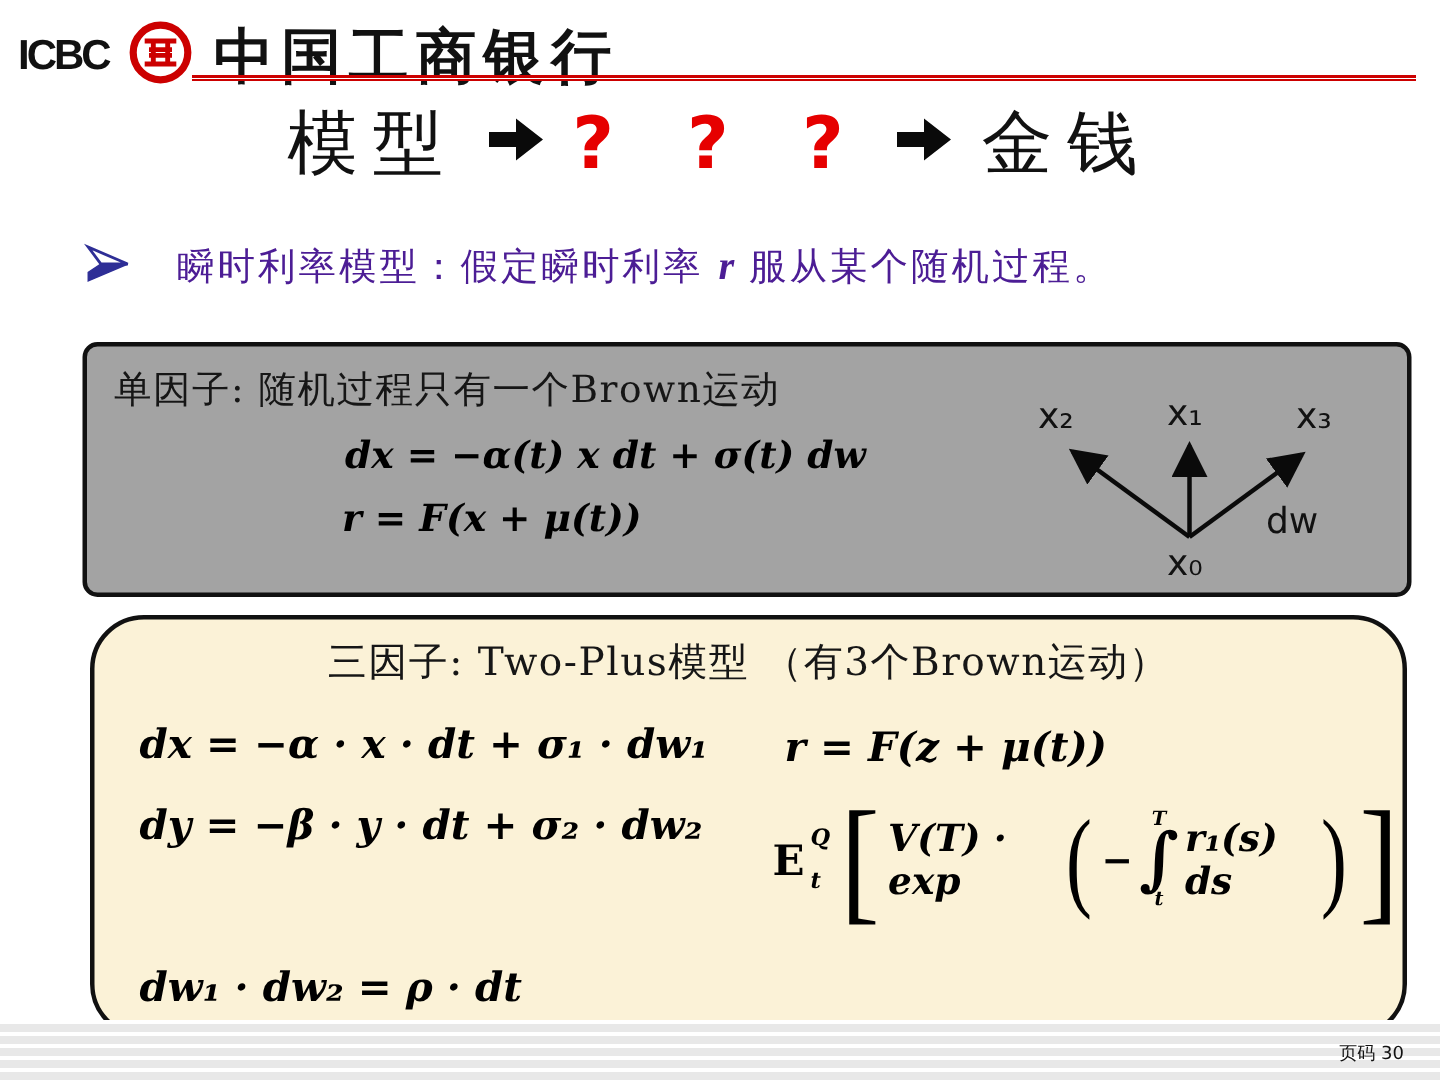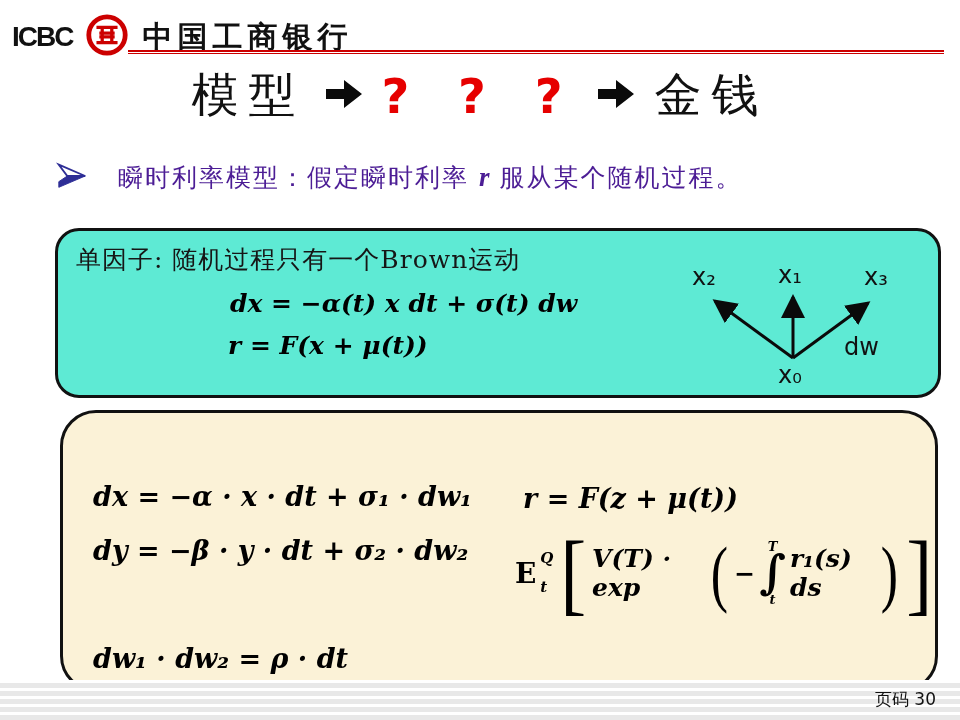--- a/index.html
+++ b/index.html
@@ -3,35 +3,35 @@
 <meta charset="utf-8">
 <style>
   html,body{margin:0;padding:0;background:#888;}
   .slide{
     position:relative; width:960px; height:720px; background:#ffffff;
     overflow:hidden; font-family:"Liberation Sans",sans-serif; color:#111;
   }
   
   .brand-row{position:absolute;left:12px;top:12px;height:50px;display:flex;align-items:center;gap:12px;}
   .icbc-text{font-weight:bold;font-size:28px;letter-spacing:-2px;color:#111;}
-  .bank-name{font-weight:bold;font-size:30px;letter-spacing:5px;color:#111;font-family:"DejaVu Sans",sans-serif;}
+  .bank-name{font-weight:bold;font-size:40px;letter-spacing:5px;color:#111;font-family:"DejaVu Sans",sans-serif;}
   .red-line{position:absolute;left:128px;right:16px;top:50px;height:4px;
     background:linear-gradient(#cc0000 0 2px,#ffffff 2px 3px,#cc0000 3px 4px);}
   
   .title-row{position:absolute;top:64px;left:0;right:0;display:flex;justify-content:center;align-items:center;gap:18px;}
   .title-cn{font-family:"DejaVu Serif",serif;font-size:47px;letter-spacing:10px;color:#111;}
   .title-q{font-size:48px;font-weight:bold;color:#e60000;letter-spacing:16px;font-family:"DejaVu Sans",sans-serif;}
   .title-arrow{flex:0 0 auto;}
   
   .bullet-icon{position:absolute;left:56px;top:160px;}
   .bullet-text{position:absolute;left:118px;top:161px;font-family:"DejaVu Serif",serif;font-size:25px;letter-spacing:2px;color:#4c1d95;white-space:nowrap;text-align:center;}
   .bullet-text .var{font-family:"Liberation Serif",serif;font-style:italic;font-weight:bold;font-size:27px;letter-spacing:0;}
   
   .box{position:absolute;border:3px solid #111;}
-  .box-single{left:55px;top:228px;width:880px;height:164px;background:#5eead4;border-radius:24px;}
+  .box-single{left:55px;top:228px;width:880px;height:164px;background:#a3a3a3;border-radius:10px;}
   .box-three{left:60px;top:410px;width:872px;height:276px;background:#fbf2d7;border-radius:36px;}
   .box-heading{position:absolute;font-family:"DejaVu Serif",serif;font-size:25px;letter-spacing:1px;color:#161616;white-space:nowrap;}
   .bh1{left:18px;top:12px;}
   .bh2{left:0;right:0;top:11px;text-align:center;font-size:26px;}
   .eq{position:absolute;font-family:"DejaVu Serif",serif;font-style:italic;font-weight:bold;color:#000;white-space:nowrap;}
   .box-single .eq{font-size:25px;}
   .eq-s1{left:172px;top:58px;}
   .eq-s2{left:170px;top:100px;}
   
   .diagram{position:absolute;left:560px;top:22px;width:300px;height:140px;}
@@ -57,21 +57,21 @@
   .e-scripts i{line-height:1;font-style:italic;}
   .big-bracket{font-family:"Liberation Serif",serif;font-weight:400;font-size:92px;line-height:0;display:inline-block;transform:scaleX(.85);}
   .big-paren{font-family:"Liberation Serif",serif;font-weight:400;font-size:74px;line-height:0;display:inline-block;transform:scaleX(.7);}
   .mi{font-style:italic;}
   .int-wrap{display:inline-flex;flex-direction:column;align-items:center;line-height:1;margin:0 1px;}
   .int-lim{font-size:13px;font-style:italic;line-height:1;}
   .int-sym{font-size:46px;line-height:.85;font-style:normal;}
   
   .footer{position:absolute;left:0;right:0;bottom:0;height:40px;
     background:repeating-linear-gradient(180deg,#ffffff 0 3px,#e8e8e8 3px 8px);}
-  .page-label{position:absolute;right:24px;bottom:9px;font-size:17px;color:#111;font-family:"DejaVu Sans",sans-serif;}
+  .page-label{position:absolute;right:24px;bottom:9px;font-size:12px;color:#111;font-family:"DejaVu Sans",sans-serif;}
 </style>
 </head>
 <body>
 
 <div class="slide">
 
   <div class="brand-row">
     <span class="icbc-text">ICBC</span>
     <span>
       <svg width="46" height="46" viewBox="0 0 48 48">
@@ -127,20 +127,21 @@
       </svg>
       <span class="dlabel dl-x2">x₂</span>
       <span class="dlabel dl-x1">x₁</span>
       <span class="dlabel dl-x3">x₃</span>
       <span class="dlabel dl-x0">x₀</span>
       <span class="dlabel dl-dw">dw</span>
     </div>
   </div>
 
   <div class="box box-three">
+    <div class="box-heading bh2">三因子: Two-Plus模型 （有3个Brown运动）</div>
 
     <div class="eq eq-t1">dx = −α · x · dt + σ₁ · dw₁</div>
     <div class="eq eq-t2">dy = −β · y · dt + σ₂ · dw₂</div>
     <div class="eq eq-t4">dw₁ · dw₂ = ρ · dt</div>
 
     <div class="eq eq-r">r = F(z + μ(t))</div>
 
     <div class="expectation">
       <span class="e-letter">E</span>
       <span class="e-scripts">

